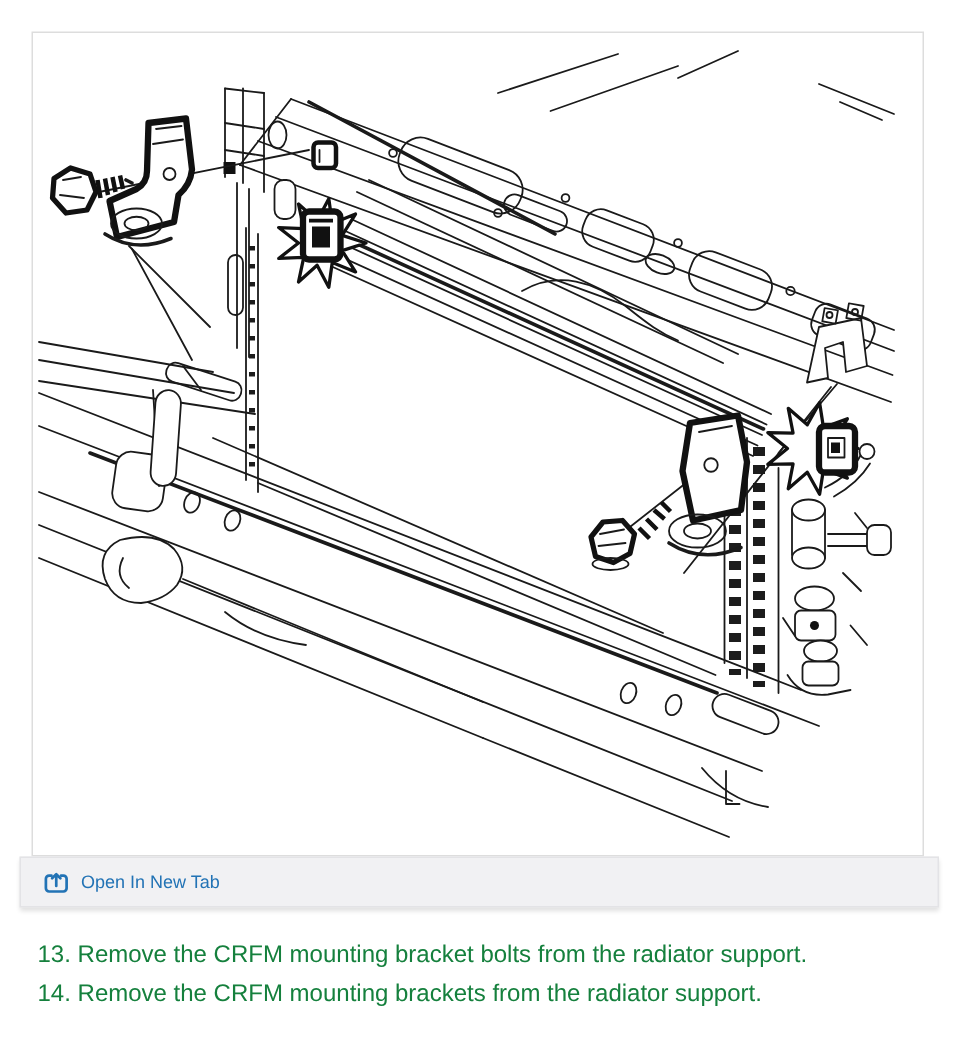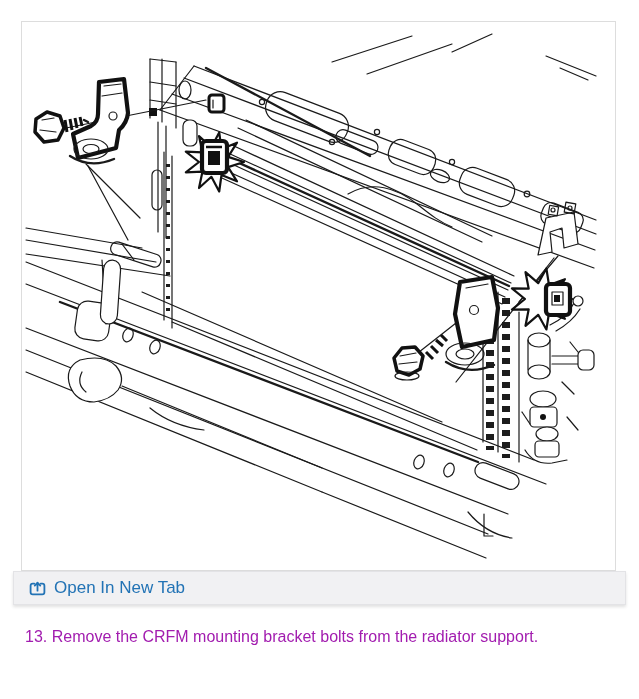--- a/index.html
+++ b/index.html
@@ -7,24 +7,24 @@
        font-family:"Liberation Sans", sans-serif;}
   .figure-box{position:absolute;left:21px;top:21px;width:595px;height:550px;
               border:1px solid #ddd;background:#fff;box-sizing:border-box;}
   .figure-box svg{display:block;}
   .figure-toolbar{position:absolute;left:13px;top:571px;width:613px;height:34px;
                   background:#f1f1f3;border:1px solid #e3e3e6;
                   box-shadow:0 2px 3px rgba(0,0,0,0.12);
                   display:flex;justify-content:space-between;align-items:center;
                   padding:0 15px;box-sizing:border-box;}
   .tool-link{display:flex;align-items:center;gap:8px;color:#2273b5;
-             font-size:17px;text-decoration:none;cursor:pointer;}
+             font-size:12px;text-decoration:none;cursor:pointer;}
   .tool-link svg{flex:0 0 auto;}
   .steps{position:absolute;left:25px;top:624px;margin:0;padding:0;list-style:none;
-         font-size:16px;line-height:26px;color:#a21caf;}
+         font-size:16px;line-height:26px;color:#15803d;}
   .ln{fill:none;stroke:#1a1a1a;stroke-width:1.2;stroke-linecap:round;stroke-linejoin:round;}
   .th{stroke-width:2.4;}
   .bd{fill:#ffffff;stroke:#111;stroke-width:4.2;stroke-linejoin:round;}
   .bd2{fill:#ffffff;stroke:#111;stroke-width:3;stroke-linejoin:round;}
   .wh{fill:#ffffff;}
   .dots{fill:none;stroke:#1c1c1c;}
 </style>
 </head>
 <body>
 
@@ -235,13 +235,14 @@
     <svg width="17" height="17" viewBox="0 0 16 16">
       <path d="M5,3.5 H3.5 a2,2 0 0 0 -2,2 v6 a2,2 0 0 0 2,2 h9 a2,2 0 0 0 2,-2 v-6 a2,2 0 0 0 -2,-2 H11" fill="none" stroke="#2273b5" stroke-width="1.7" stroke-linecap="round"></path>
       <path d="M8,10 V3 M5.4,5.2 L8,2.6 L10.6,5.2" fill="none" stroke="#2273b5" stroke-width="1.7" stroke-linecap="round" stroke-linejoin="round"></path>
     </svg>
     <span>Open In New Tab</span>
   </a>
 </div>
 
 <ol class="steps">
   <li><span>13.</span> <span>Remove the CRFM mounting bracket bolts from the radiator support.</span></li>
+  <li><span>14.</span> <span>Remove the CRFM mounting brackets from the radiator support.</span></li>
 </ol>
 
 </body></html>

